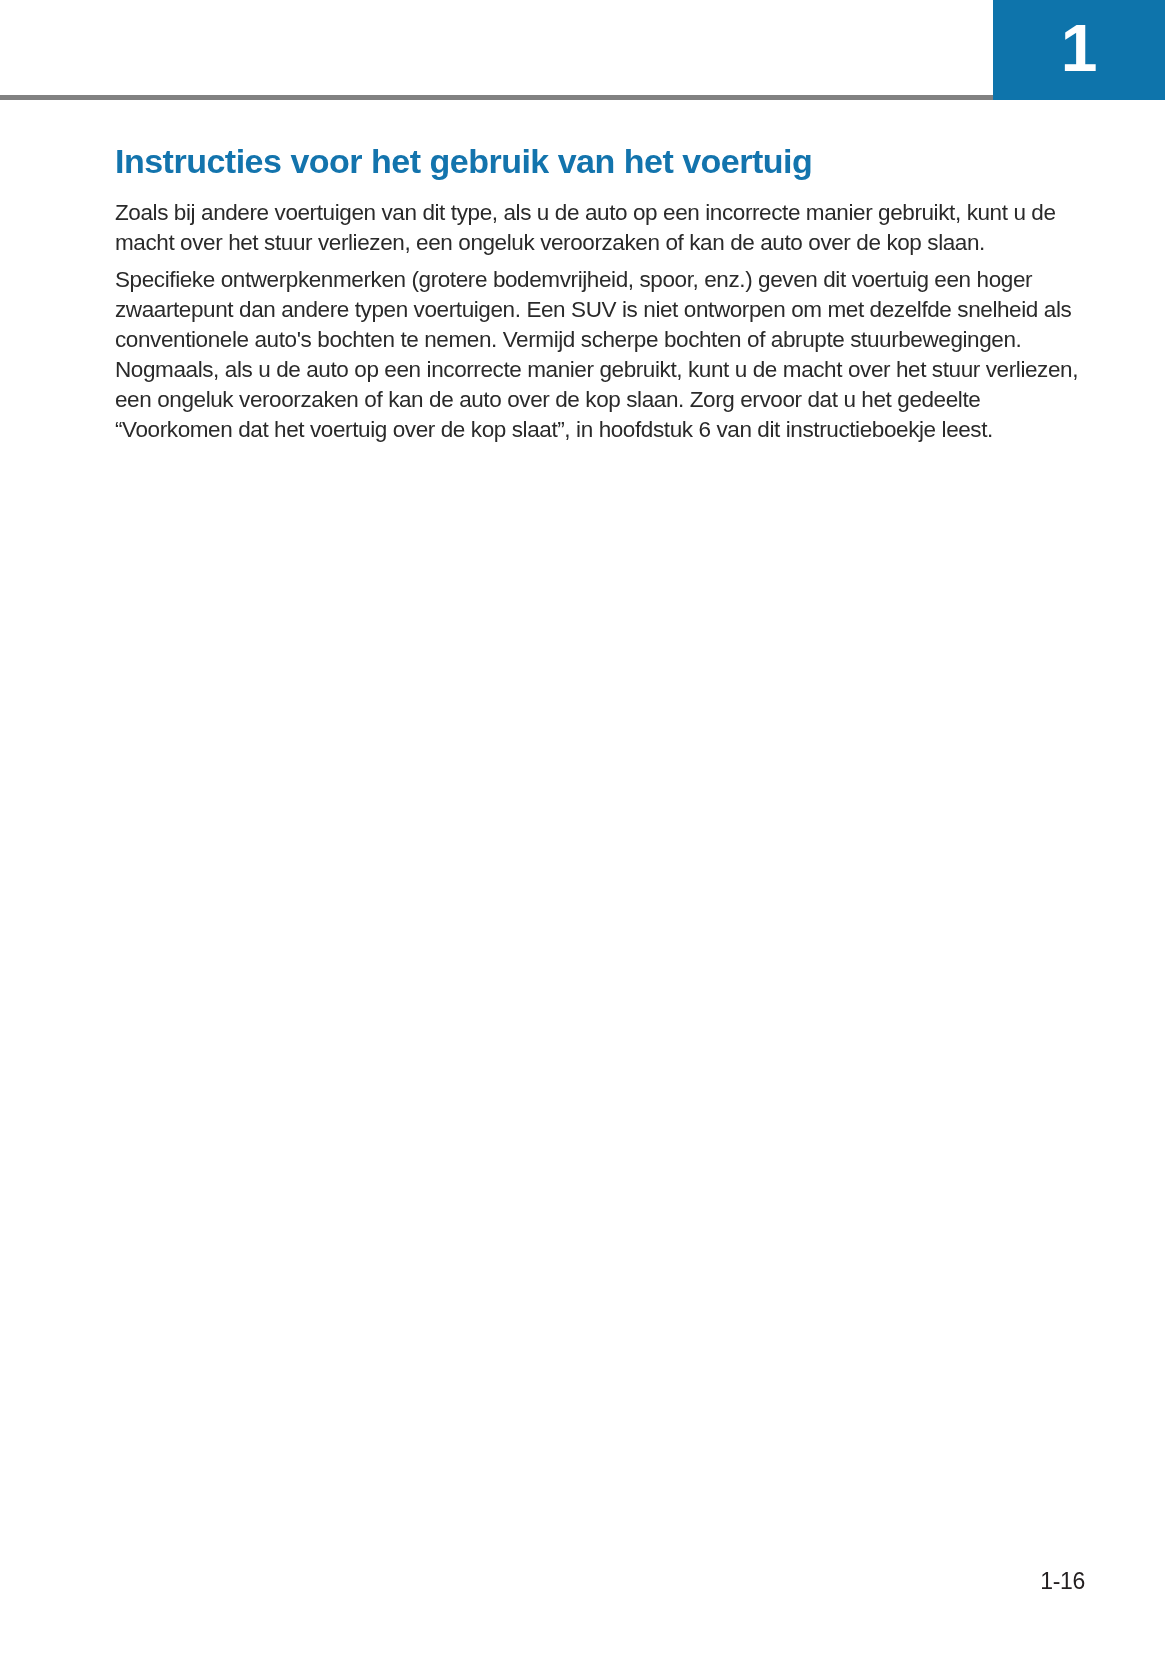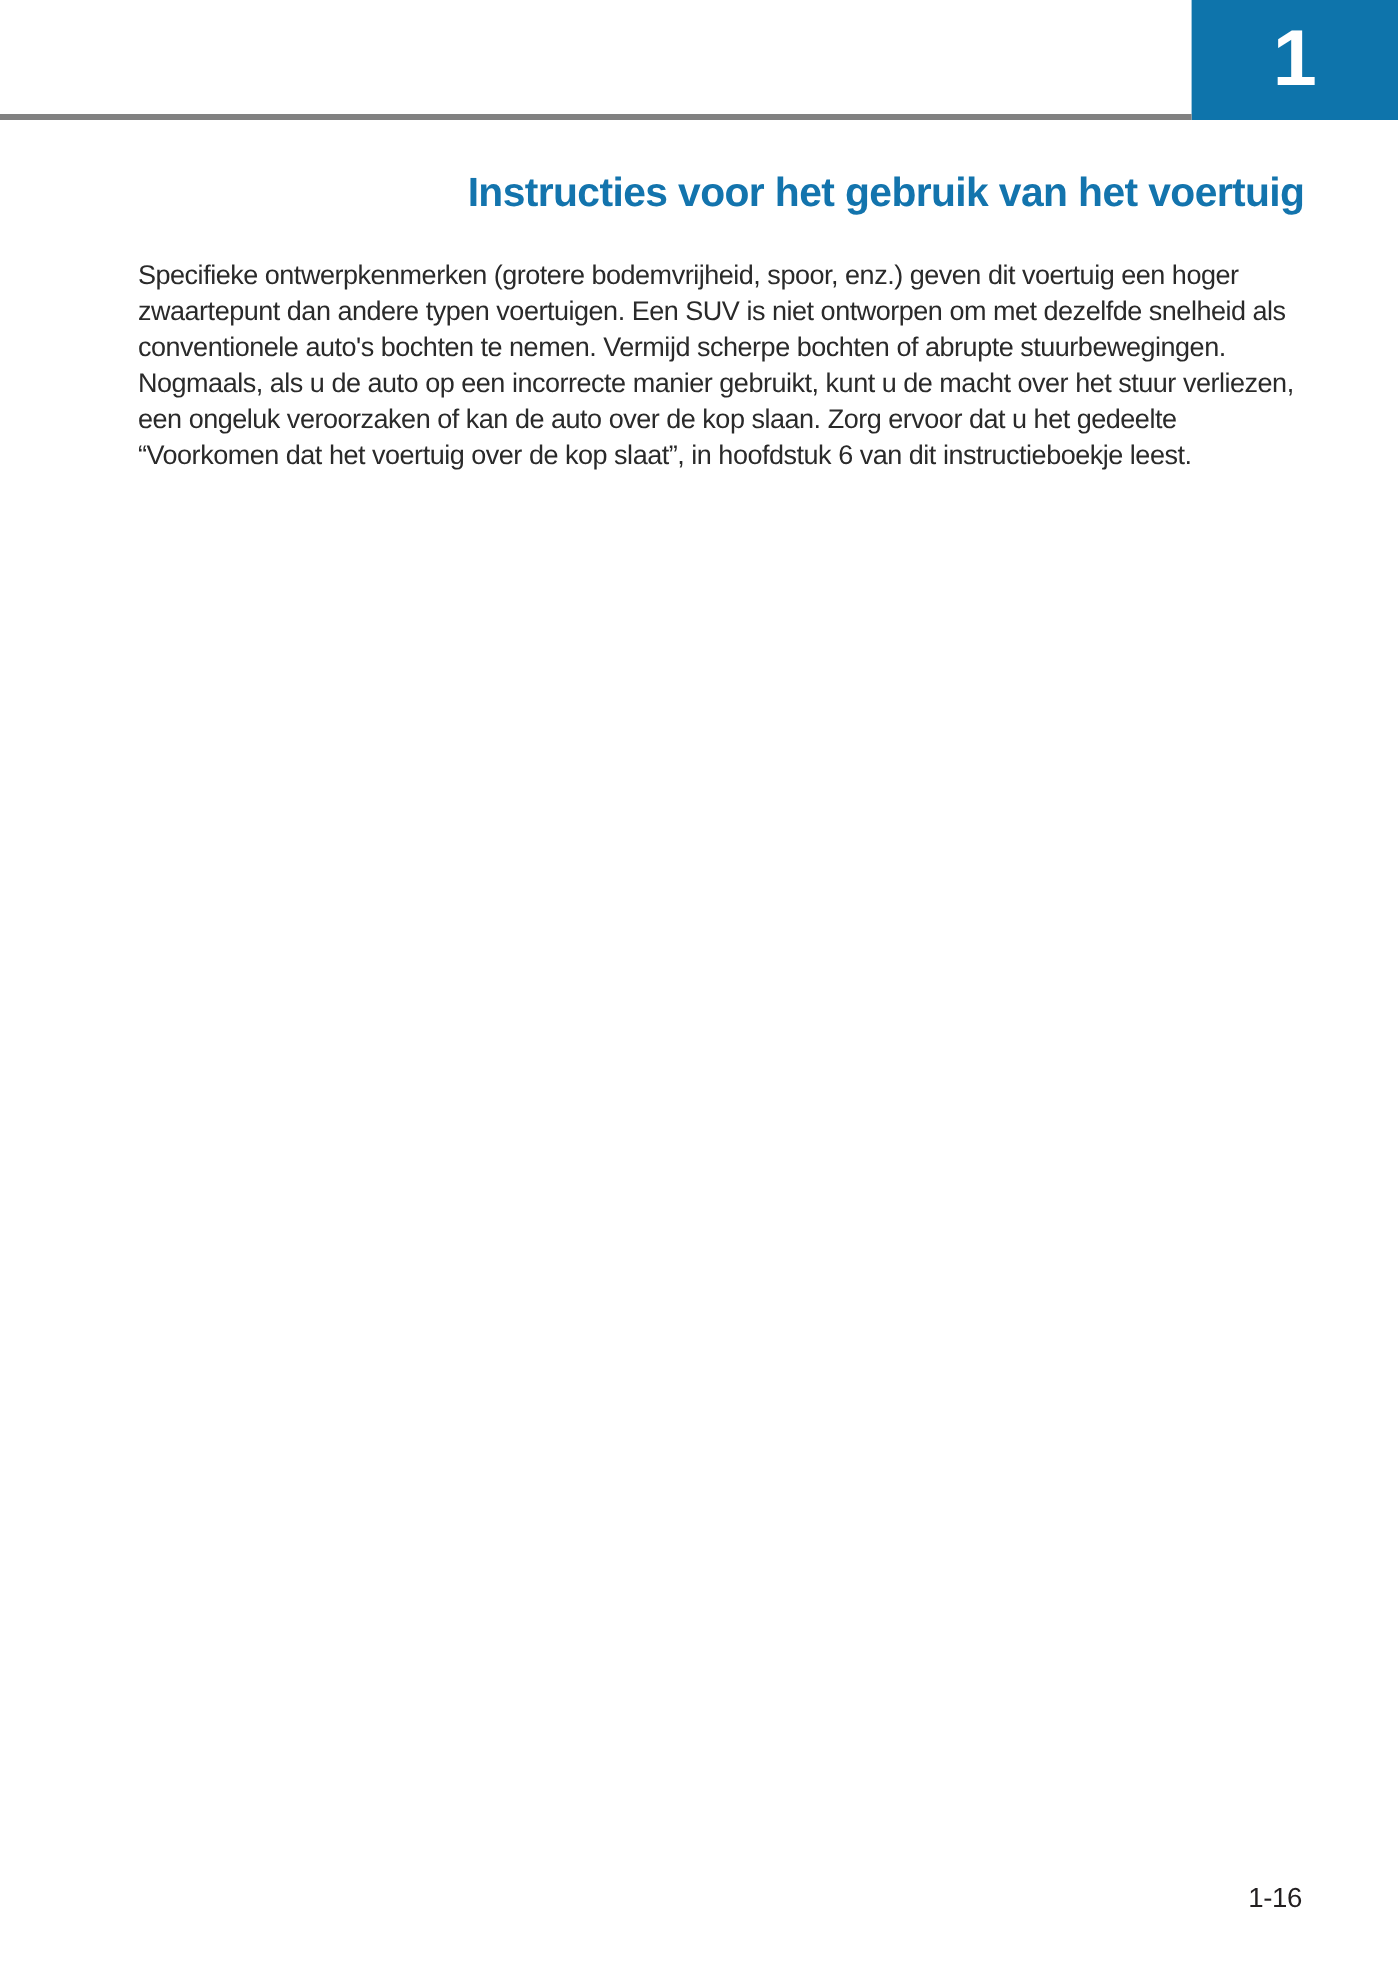--- a/index.html
+++ b/index.html
@@ -41,22 +41,22 @@
     height: 5px;
     background: #818181;
   }
   .content {
     position: absolute;
     left: 115px;
     top: 138px;
     width: 972px;
   }
   .page-title {
-    margin: 0 0 31px 0;
-    text-align: right;
+    margin: 0 0 14px 0;
+    text-align: left;
     color: #1374ad;
     font-size: 34px;
     font-weight: bold;
     letter-spacing: -0.5px;
     line-height: 46px;
   }
   .body-paragraph {
     margin: 0 0 7px 0;
     color: #2a2a2a;
     font-size: 22.5px;
@@ -80,19 +80,20 @@
 
   <div class="chapter-tab">
     <span class="chapter-number">1</span>
   </div>
 
   <div class="header-rule"></div>
 
   <div class="content">
     <h1 class="page-title">Instructies voor het gebruik van het voertuig</h1>
 
+    <p class="body-paragraph">Zoals bij andere voertuigen van dit type, als u de auto op een incorrecte manier gebruikt, kunt u de macht over het stuur verliezen, een ongeluk veroorzaken of kan de auto over de kop slaan.</p>
 
     <p class="body-paragraph">Specifieke ontwerpkenmerken (grotere bodemvrijheid, spoor, enz.) geven dit voertuig een hoger zwaartepunt dan andere typen voertuigen. Een SUV is niet ontworpen om met dezelfde snelheid als conventionele auto's bochten te nemen. Vermijd scherpe bochten of abrupte stuurbewegingen. Nogmaals, als u de auto op een incorrecte manier gebruikt, kunt u de macht over het stuur verliezen, een ongeluk veroorzaken of kan de auto over de kop slaan. Zorg ervoor dat u het gedeelte “Voorkomen dat het voertuig over de kop slaat”, in hoofdstuk 6 van dit instructieboekje leest.</p>
   </div>
 
   <div class="page-number">1-16</div>
 
 </div>
 
 </body></html>

